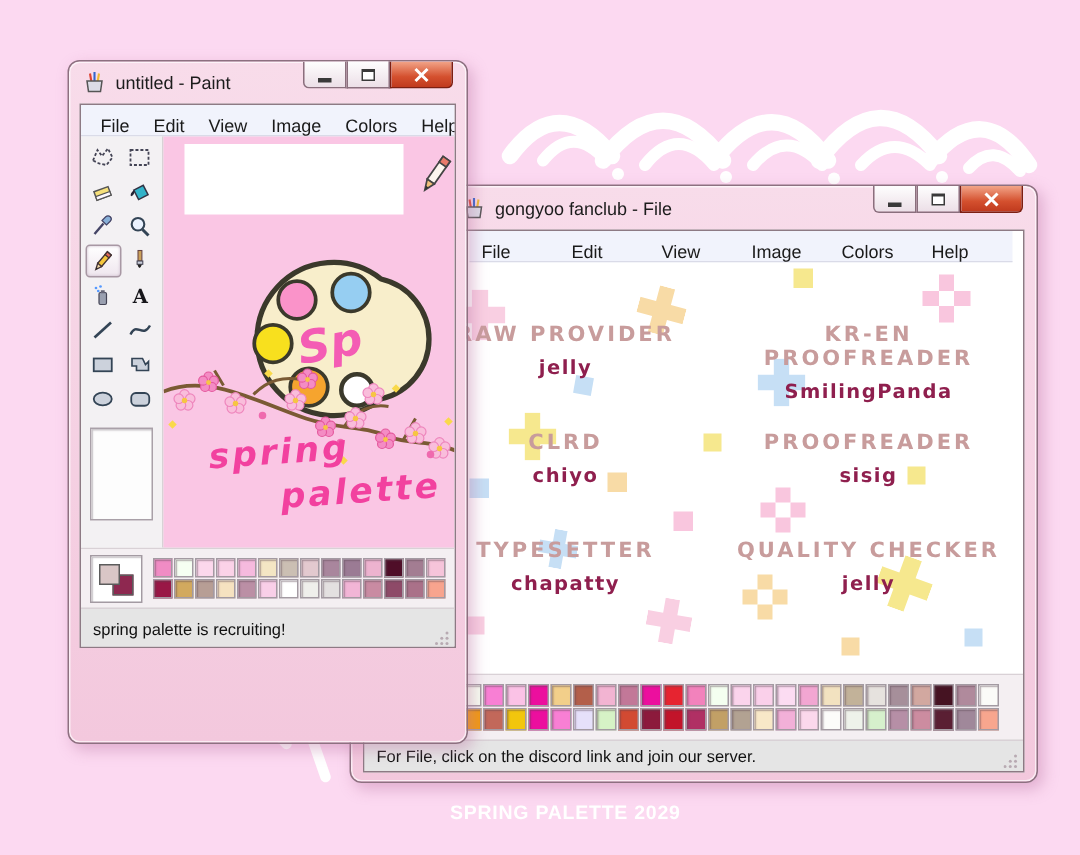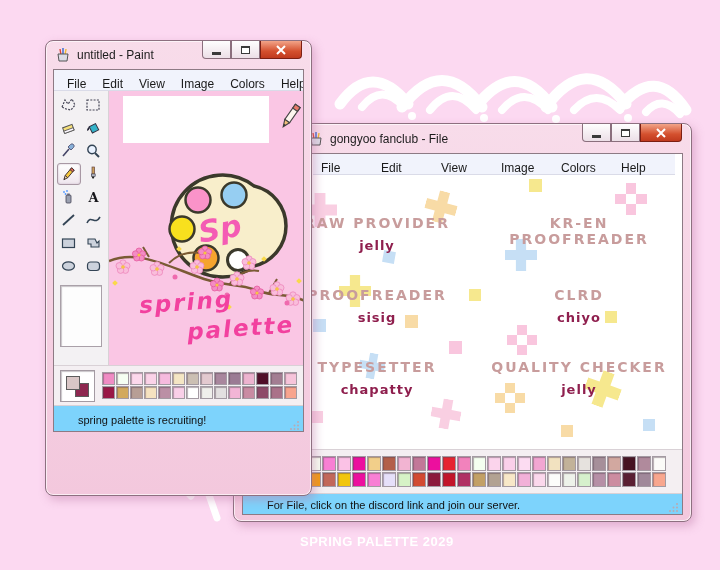--- a/index.html
+++ b/index.html
@@ -90,22 +90,22 @@
   .cur { position:relative; width:36px; height:32px; background:#fff; margin-right:7px;
          border:1px solid #a39aa2; box-shadow:inset 1px 1px 1px rgba(120,110,120,.4); }
   .cur i { position:absolute; width:14px; height:14px; border:1px solid #5c5c5c; }
   .cur .fgc { left:5px; top:5px; z-index:2; }
   .cur .bgc { left:14px; top:12px; }
   .swgrid { display:grid; gap:1px; }
   .window.left  .swgrid { grid-template-columns:repeat(14,13px); grid-auto-rows:13px; }
   .window.right .swgrid { grid-template-columns:repeat(25,14px); grid-auto-rows:15px; }
   .swatch { border:1px solid #a39aa2; box-shadow:inset 1px 1px 1px rgba(90,70,85,.45); }
 
-  .statusbar { position:relative; background:#7dd3fc; border-top:1px solid #d9d1d6;
-               display:flex; align-items:center; padding-left:24px; font-size:11px; color:#111; }
+  .statusbar { position:relative; background:#e5e5e5; border-top:1px solid #d9d1d6;
+               display:flex; align-items:center; padding-left:8px; font-size:11px; color:#111; }
   .window.left  .statusbar { height:28px; }
   .window.right .statusbar { height:22px; }
   .grip { position:absolute; right:3px; bottom:3px; }
 </style>
 </head>
 <body>
 
 <div class="stage" style="background: rgb(252, 217, 241);">
 
   <svg class="doodle" style="left:330px;top:52px;" width="380" height="78" viewBox="0 0 380 78">
@@ -199,28 +199,29 @@
           <div class="deco square" style="left: 68px; top: 236px; width: 12px; height: 12px; transform: rotate(0deg); background: rgb(249, 207, 226);"></div>
           <div class="deco square" style="left: 318px; top: 250px; width: 12px; height: 12px; transform: rotate(0deg); background: rgb(248, 219, 166);"></div>
           <div class="deco square" style="left: 400px; top: 244px; width: 12px; height: 12px; transform: rotate(0deg); background: rgb(198, 223, 245);"></div>
           <div class="credits" id="credits">
             <div class="credit">
               <div class="credit-role">RAW PROVIDER</div>
               <div class="credit-name">jelly</div>
             </div>
             <div class="credit">
               <div class="credit-role">KR-EN PROOFREADER</div>
+              <div class="credit-name">SmilingPanda</div>
+            </div>
+            <div class="credit">
+              <div class="credit-role">CLRD</div>
+              <div class="credit-name">chiyo</div>
             </div>
             <div class="credit">
               <div class="credit-role">PROOFREADER</div>
               <div class="credit-name">sisig</div>
-            </div>
-            <div class="credit">
-              <div class="credit-role">CLRD</div>
-              <div class="credit-name">chiyo</div>
             </div>
             <div class="credit">
               <div class="credit-role">TYPESETTER</div>
               <div class="credit-name">chapatty</div>
             </div>
             <div class="credit">
               <div class="credit-role">QUALITY CHECKER</div>
               <div class="credit-name">jelly</div>
             </div>
           </div>

